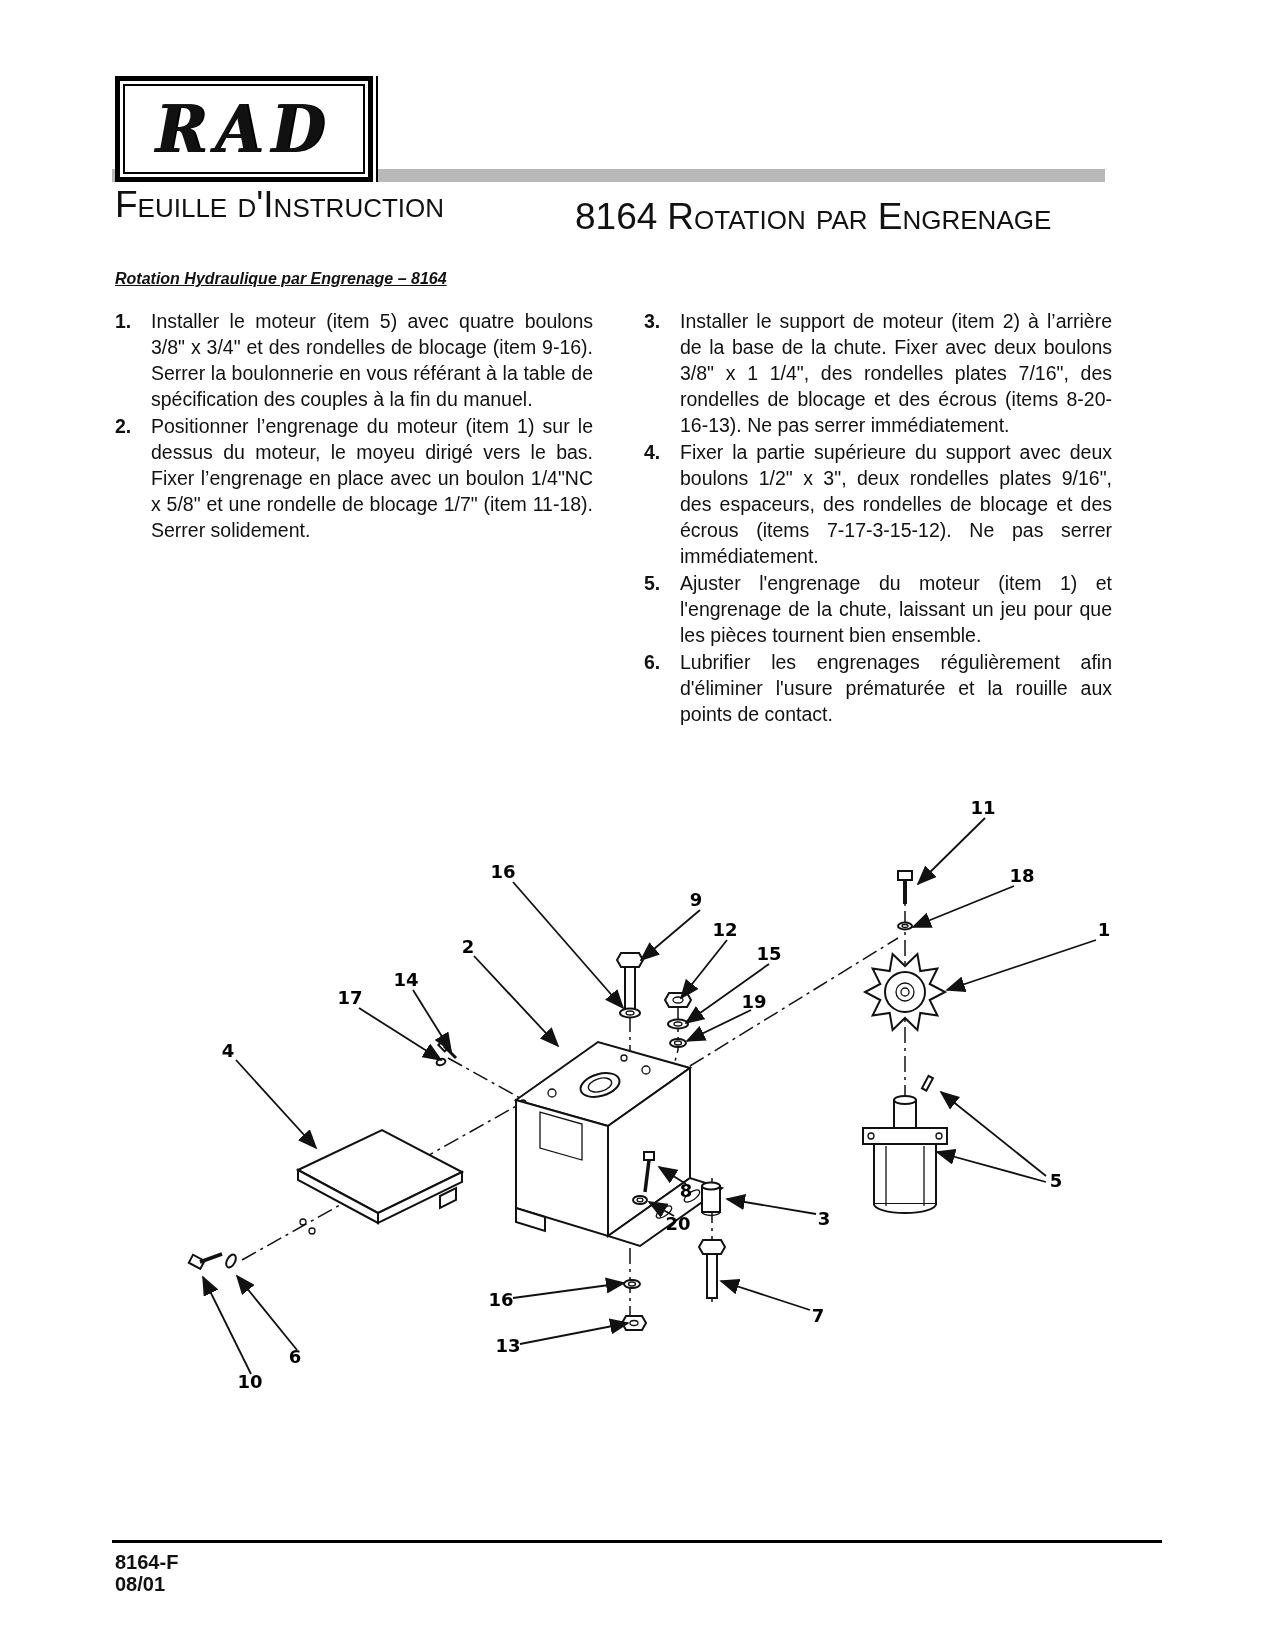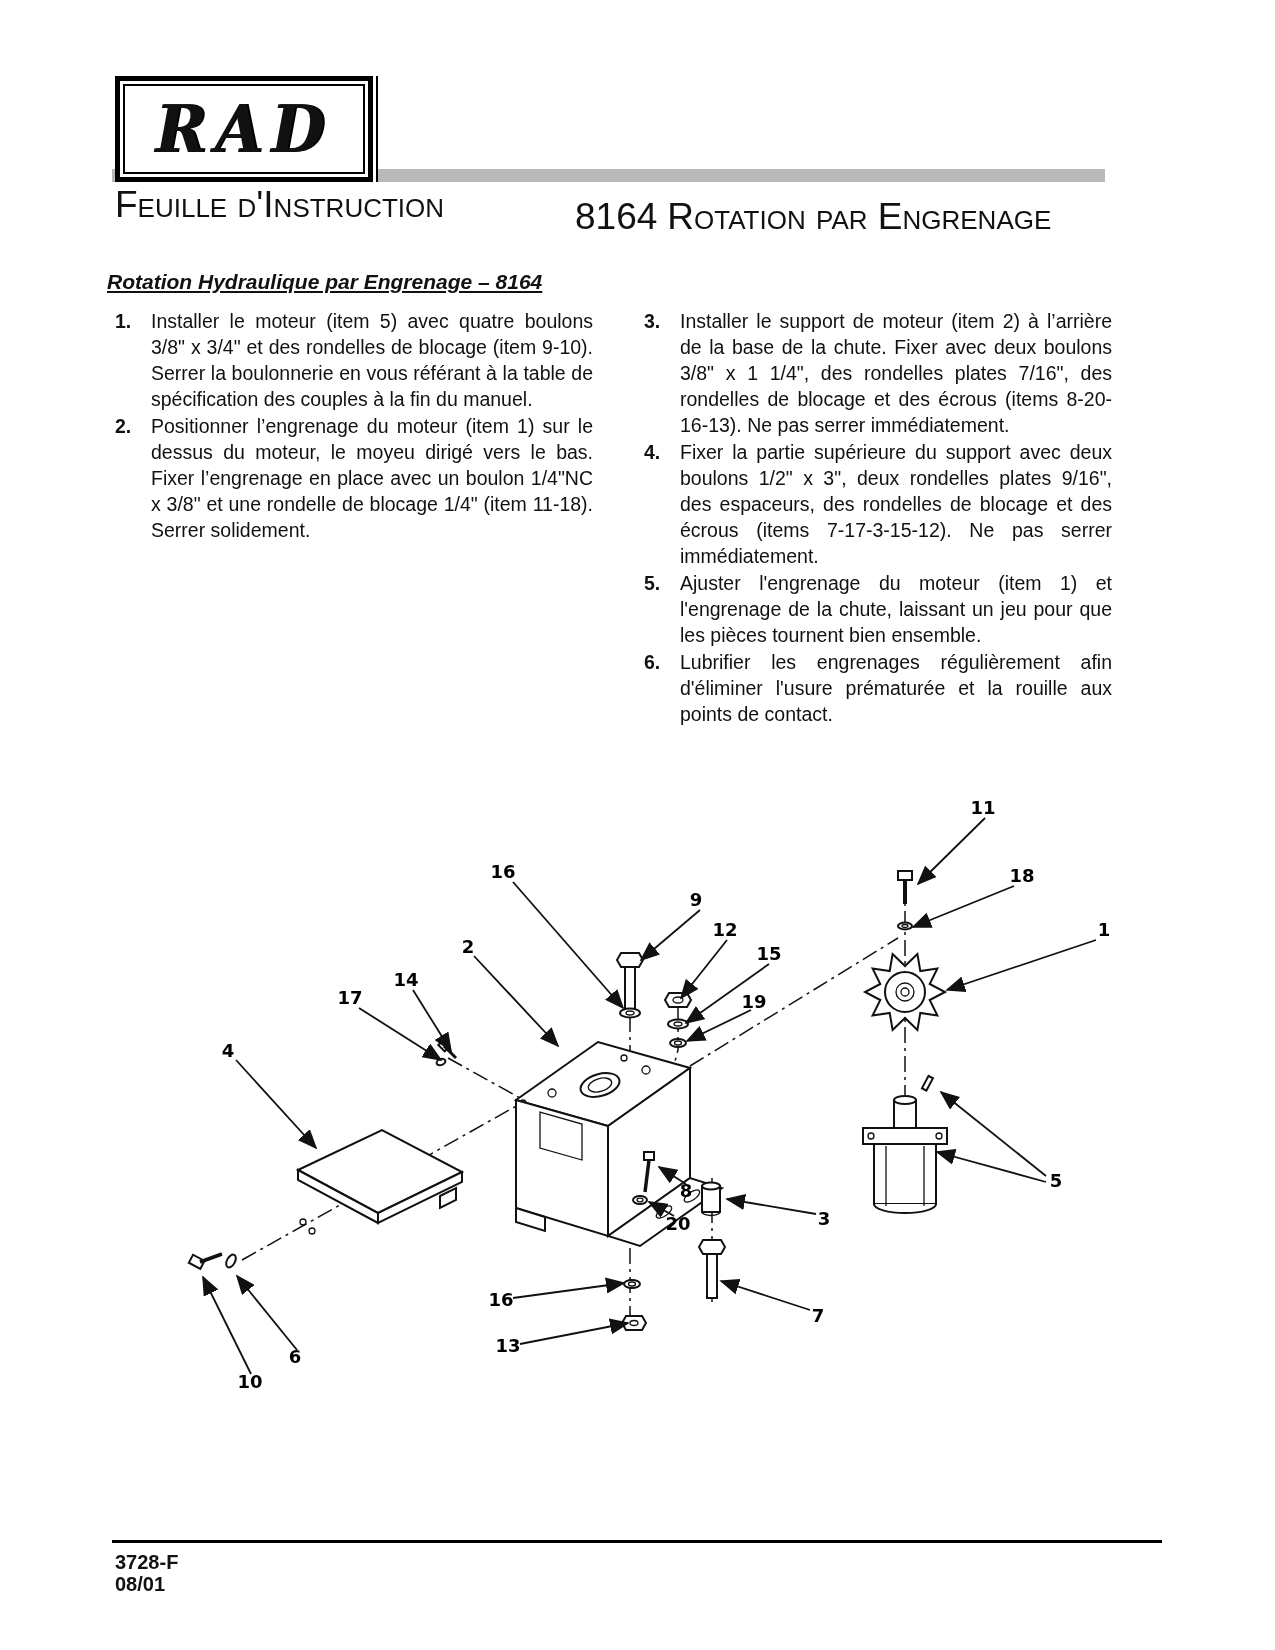--- a/index.html
+++ b/index.html
@@ -39,22 +39,22 @@
   }
   .title-row{
     position:absolute;left:115px;top:183px;width:1000px;height:46px;
     font-weight:400;font-size:37px;line-height:44px;white-space:nowrap;
   }
   .sc{font-variant:small-caps;}
   .title-right{position:absolute;left:460px;top:12px;}
   .title-num{padding-right:10px;}
   
   .section-heading{
-    position:absolute;left:107px;top:270px;
-    font-size:21px;font-weight:700;font-style:italic;
+    position:absolute;left:115px;top:270px;
+    font-size:16px;font-weight:700;font-style:italic;
     text-decoration:underline;
   }
   
   .col{position:absolute;top:308px;font-size:19.5px;line-height:26px;}
   .col.left{left:115px;width:478px;}
   .col.right{left:644px;width:468px;}
   .instr{display:flex;margin-bottom:1px;}
   .instr .num{flex:none;width:36px;font-weight:700;}
   .instr .txt{flex:1;text-align:justify;}
   
@@ -86,25 +86,25 @@
   <div class="title-row">
     <span class="sc">Feuille d'Instruction</span>
     <span class="title-right"><span class="title-num">8164</span><span class="sc">Rotation par Engrenage</span></span>
   </div>
 
   <div class="section-heading">Rotation Hydraulique par Engrenage – 8164</div>
 
   <div class="col left">
     <div class="instr">
       <span class="num">1.</span>
-      <span class="txt">Installer le moteur (item 5) avec quatre boulons 3/8" x 3/4" et des rondelles de blocage (item 9-10). Serrer la boulonnerie en vous référant à la table de spécification des couples à la fin du manuel.</span>
+      <span class="txt">Installer le moteur (item 5) avec quatre boulons 3/8" x 3/4" et des rondelles de blocage (item 9-16). Serrer la boulonnerie en vous référant à la table de spécification des couples à la fin du manuel.</span>
     </div>
     <div class="instr">
       <span class="num">2.</span>
-      <span class="txt">Positionner l’engrenage du moteur (item 1) sur le dessus du moteur, le moyeu dirigé vers le bas. Fixer l’engrenage en place avec un boulon 1/4"NC x 3/8" et une rondelle de blocage 1/4" (item 11-18). Serrer solidement.</span>
+      <span class="txt">Positionner l’engrenage du moteur (item 1) sur le dessus du moteur, le moyeu dirigé vers le bas. Fixer l’engrenage en place avec un boulon 1/4"NC x 5/8" et une rondelle de blocage 1/7" (item 11-18). Serrer solidement.</span>
     </div>
   </div>
 
   <div class="col right">
     <div class="instr">
       <span class="num">3.</span>
       <span class="txt">Installer le support de moteur (item 2) à l’arrière de la base de la chute. Fixer avec deux boulons 3/8" x 1 1/4", des rondelles plates 7/16", des rondelles de blocage et des écrous (items 8-20-16-13). Ne pas serrer immédiatement.</span>
     </div>
     <div class="instr">
       <span class="num">4.</span>
@@ -291,16 +291,16 @@
       <text class="lbl" x="1056" y="1187">5</text>
       <text class="lbl" x="818" y="1322">7</text>
       <text class="lbl" x="501" y="1306">16</text>
       <text class="lbl" x="508" y="1352">13</text>
       <text class="lbl" x="295" y="1363">6</text>
       <text class="lbl" x="250" y="1388">10</text>
     </g>
   </svg>
 
   <div class="footer-rule"></div>
-  <div class="footer-line f1">3728-F</div>
+  <div class="footer-line f1">8164-F</div>
   <div class="footer-line f2">08/01</div>
 
 </div>
 
 </body></html>

